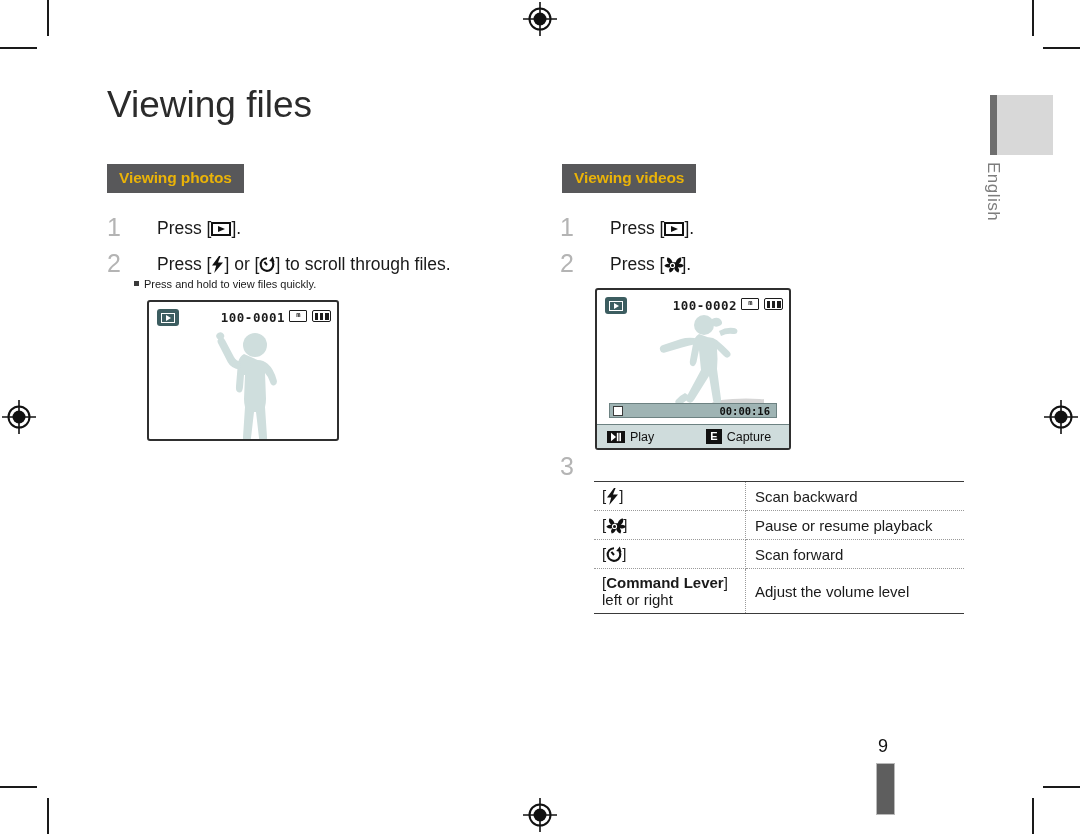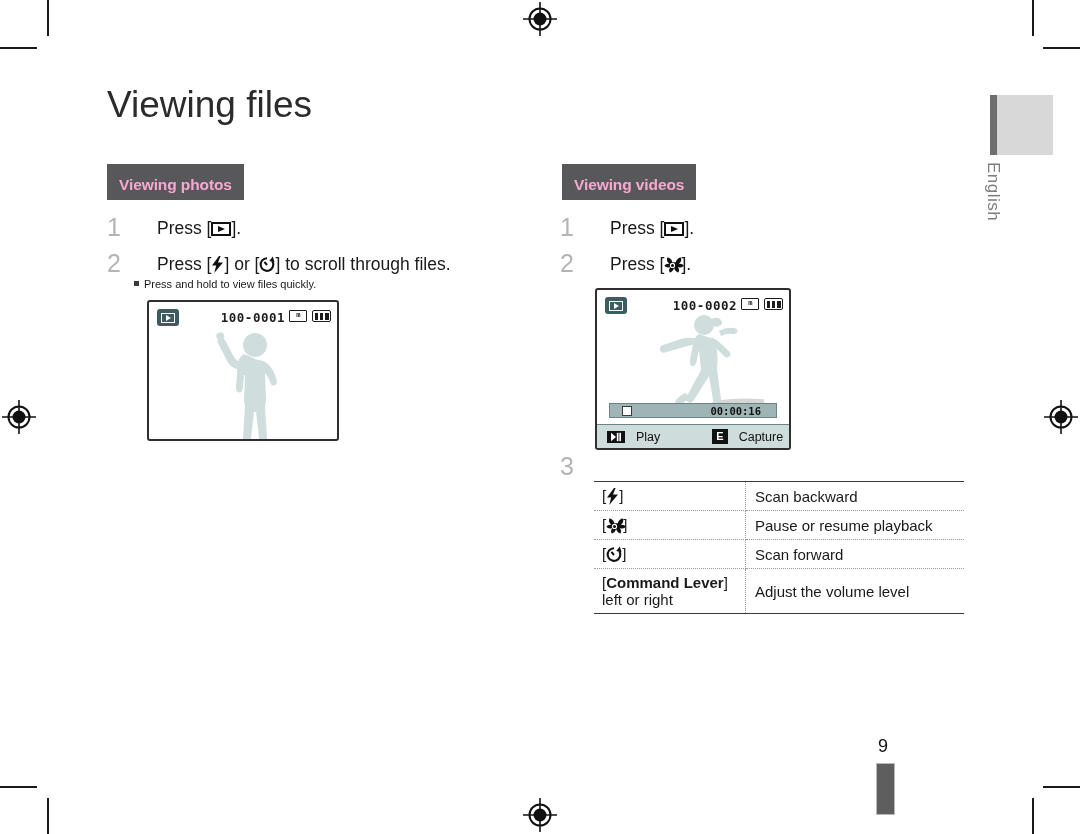--- a/index.html
+++ b/index.html
@@ -45,24 +45,24 @@
     font-weight: 400;
     letter-spacing: 0px;
     color: #2b2b2b;
     white-space: nowrap;
   }
 
   
   .badge {
     position: absolute;
     background: #58585a;
-    color: #f9a8d4;
+    color: #eab308;
     font-size: 15.5px;
     font-weight: bold;
-    padding: 12px 12px 6px 12px;
+    padding: 5px 12px 6px 12px;
     white-space: nowrap;
     letter-spacing: -0.1px;
   }
 
   
   .step {
     position: absolute;
     display: flex;
     align-items: flex-start;
   }
@@ -188,21 +188,21 @@
   
   .vid-progress {
     position: absolute;
     left: 12px; right: 12px; bottom: 30px;
     height: 15px;
     background: #9fb4b4;
     border: 1px solid #6d8282;
     box-sizing: border-box;
     display: flex;
     align-items: center;
-    padding: 0 12px;
+    padding: 0 3px;
   }
   .vid-progress .knob {
     width: 10px; height: 10px;
     background: #ffffff;
     border: 1px solid #3a3a3a;
     box-sizing: border-box;
   }
   .vid-progress .time {
     margin-left: auto;
     font-family: "DejaVu Sans Mono", monospace;
@@ -216,21 +216,21 @@
     position: absolute;
     left: 0; right: 0; bottom: 0;
     height: 23px;
     background: #cfdcdc;
     border-top: 1px solid #6d8282;
     display: flex;
     align-items: center;
     font-size: 12.5px;
     color: #111111;
   }
-  .vid-bottombar .seg { display: flex; align-items: center; gap: 11px; }
+  .vid-bottombar .seg { display: flex; align-items: center; gap: 5px; }
   .vid-bottombar .seg.one { margin-left: 10px; }
   .vid-bottombar .seg.two { margin-left: 52px; }
   .kb {
     background: #111111;
     color: #ffffff;
     font-size: 11px;
     font-weight: bold;
     padding: 1px 4px;
     line-height: 1.1;
     display: inline-flex;

